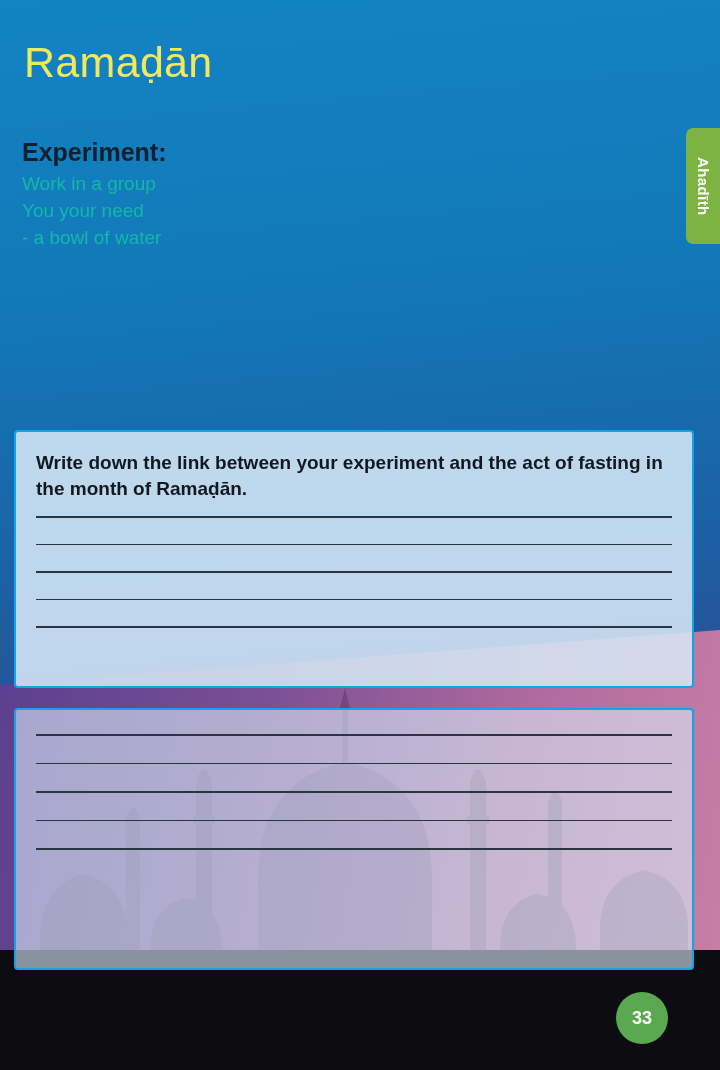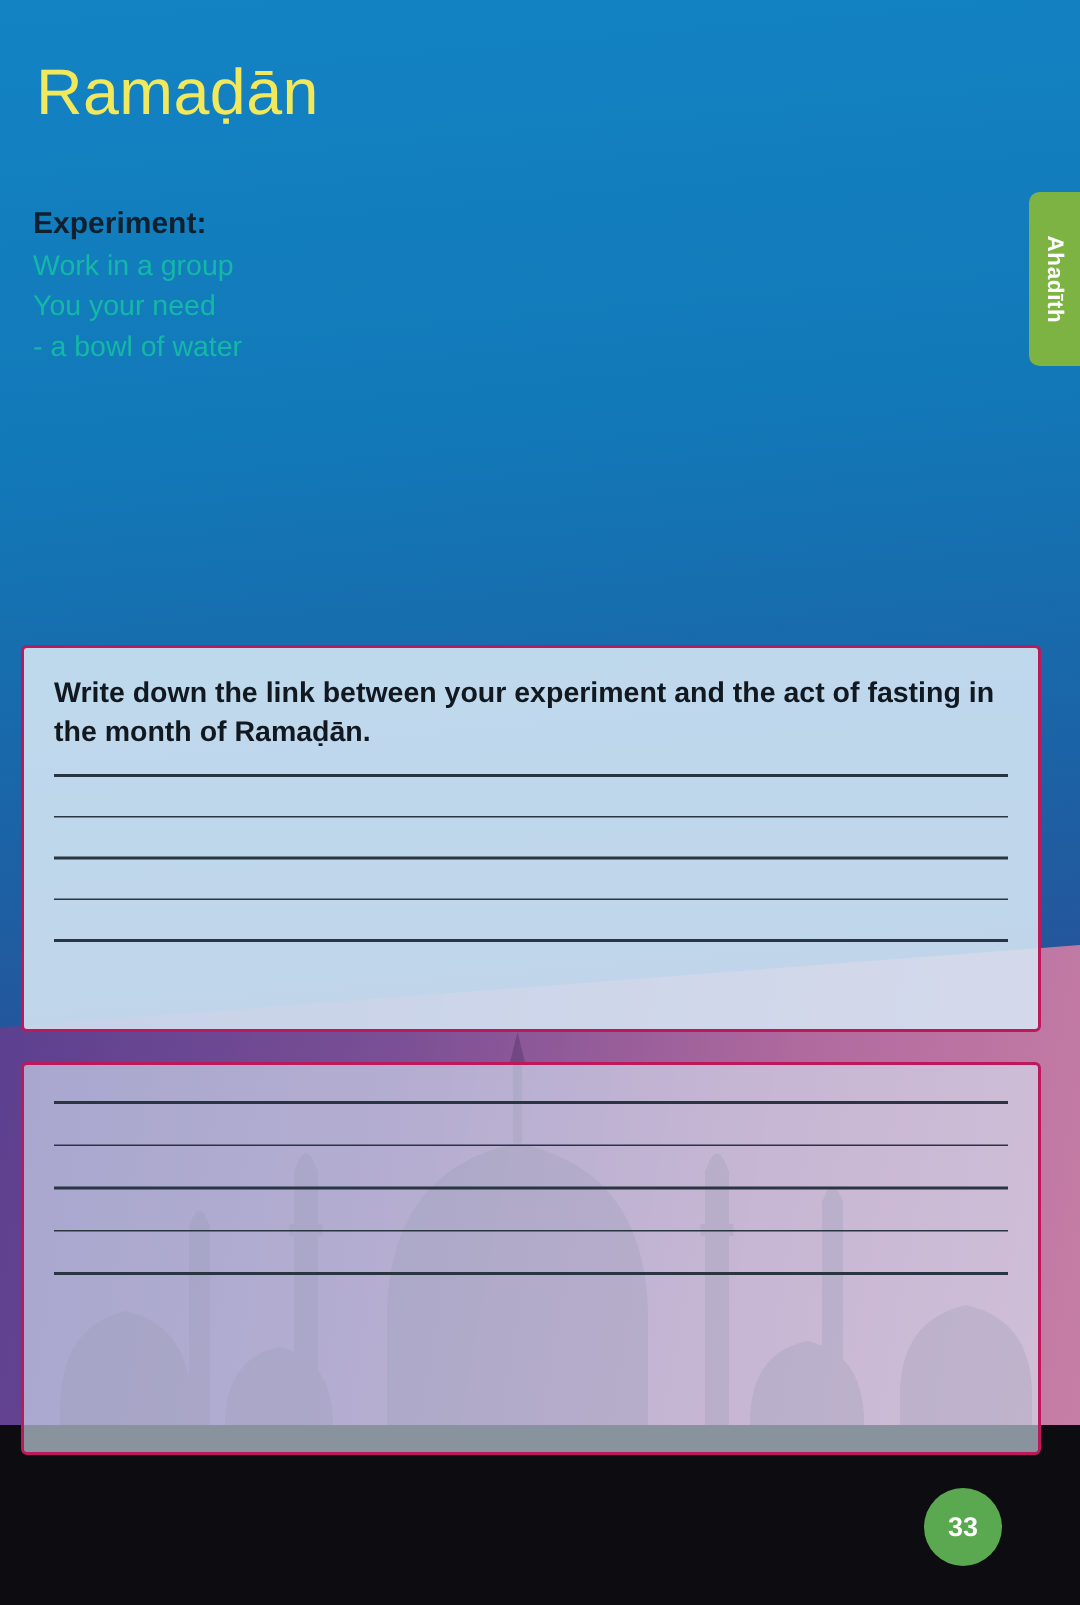--- a/index.html
+++ b/index.html
@@ -84,39 +84,39 @@
     writing-mode: vertical-rl;
     letter-spacing: 0.4px;
   }
   
   .section {
     position: absolute;
     left: 22px;
     color: #ffffff;
   }
   .section-heading {
-    font-size: 20px;
+    font-size: 25px;
     font-weight: bold;
     color: #10202e;
     margin: 0 0 4px 0;
   }
   .section-line {
     font-size: 19px;
     line-height: 1.42;
     color: #14b8a6;
   }
   #experiment { top: 138px; }
   #instructions { top: 328px; }
   
   .answer-box {
     position: absolute;
     left: 14px;
     width: 680px;
     background: rgba(214, 231, 245, 0.88);
-    border: 2px solid #be185d;
+    border: 2px solid #0ea5e9;
     border-radius: 4px;
     box-sizing: border-box;
     padding: 18px 20px 10px 20px;
   }
   #box1 { top: 430px; height: 258px; }
   #box2 { top: 708px; height: 262px; background: rgba(214, 231, 245, 0.62); }
   .answer-prompt {
     font-size: 19px;
     font-weight: bold;
     color: #111820;

